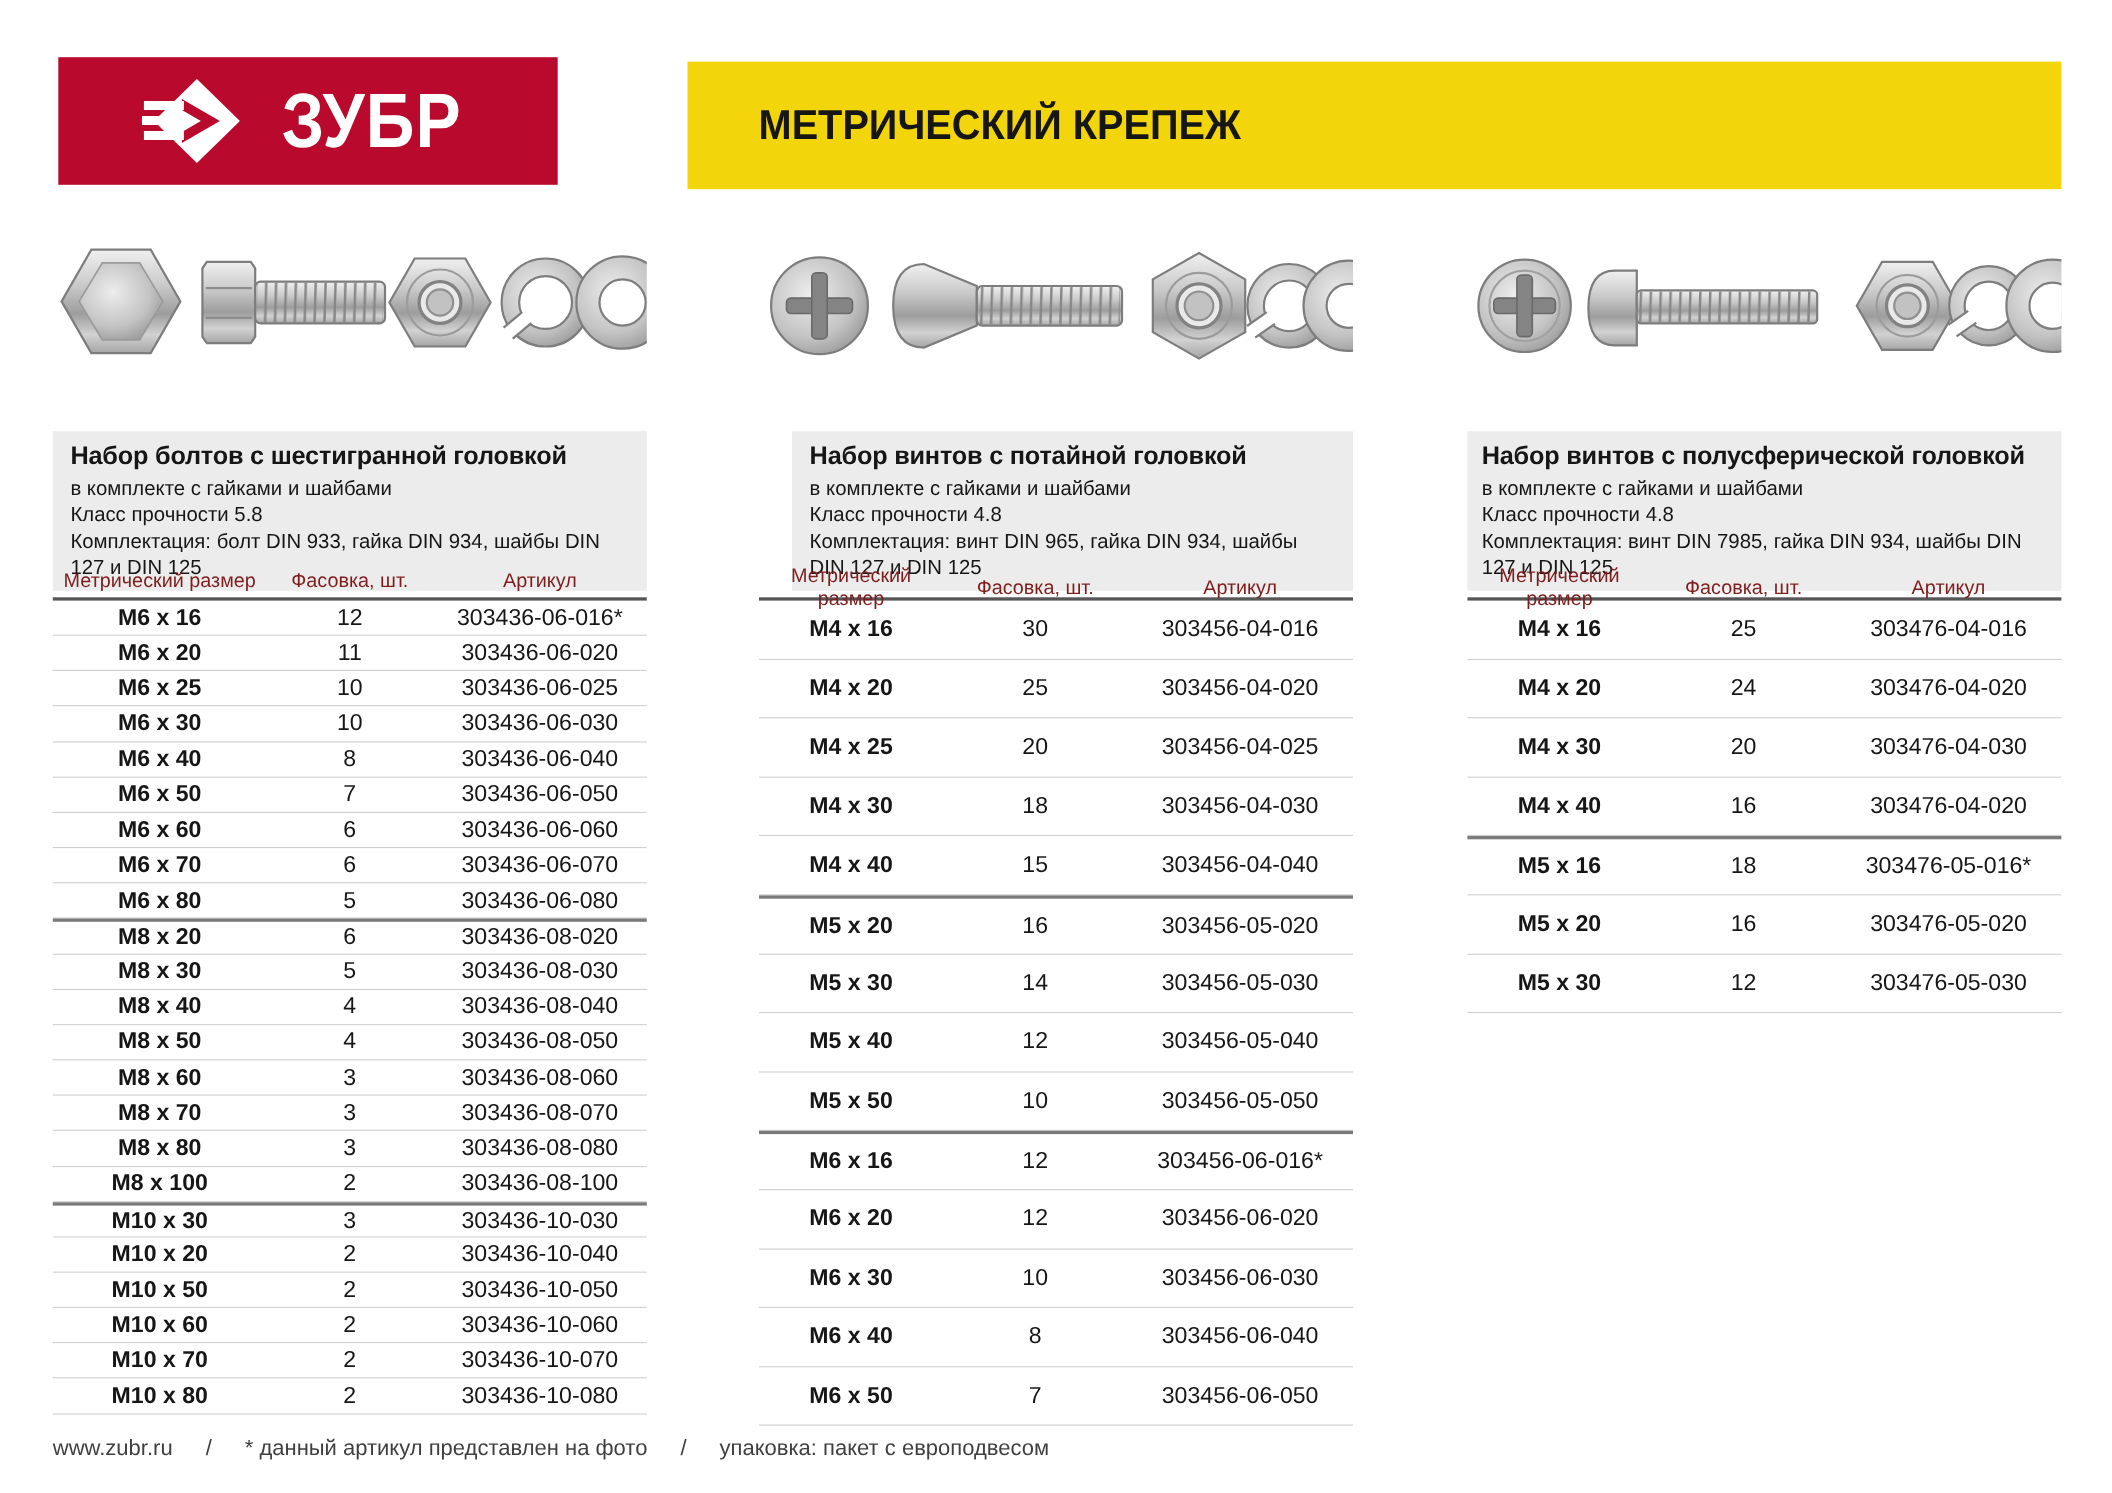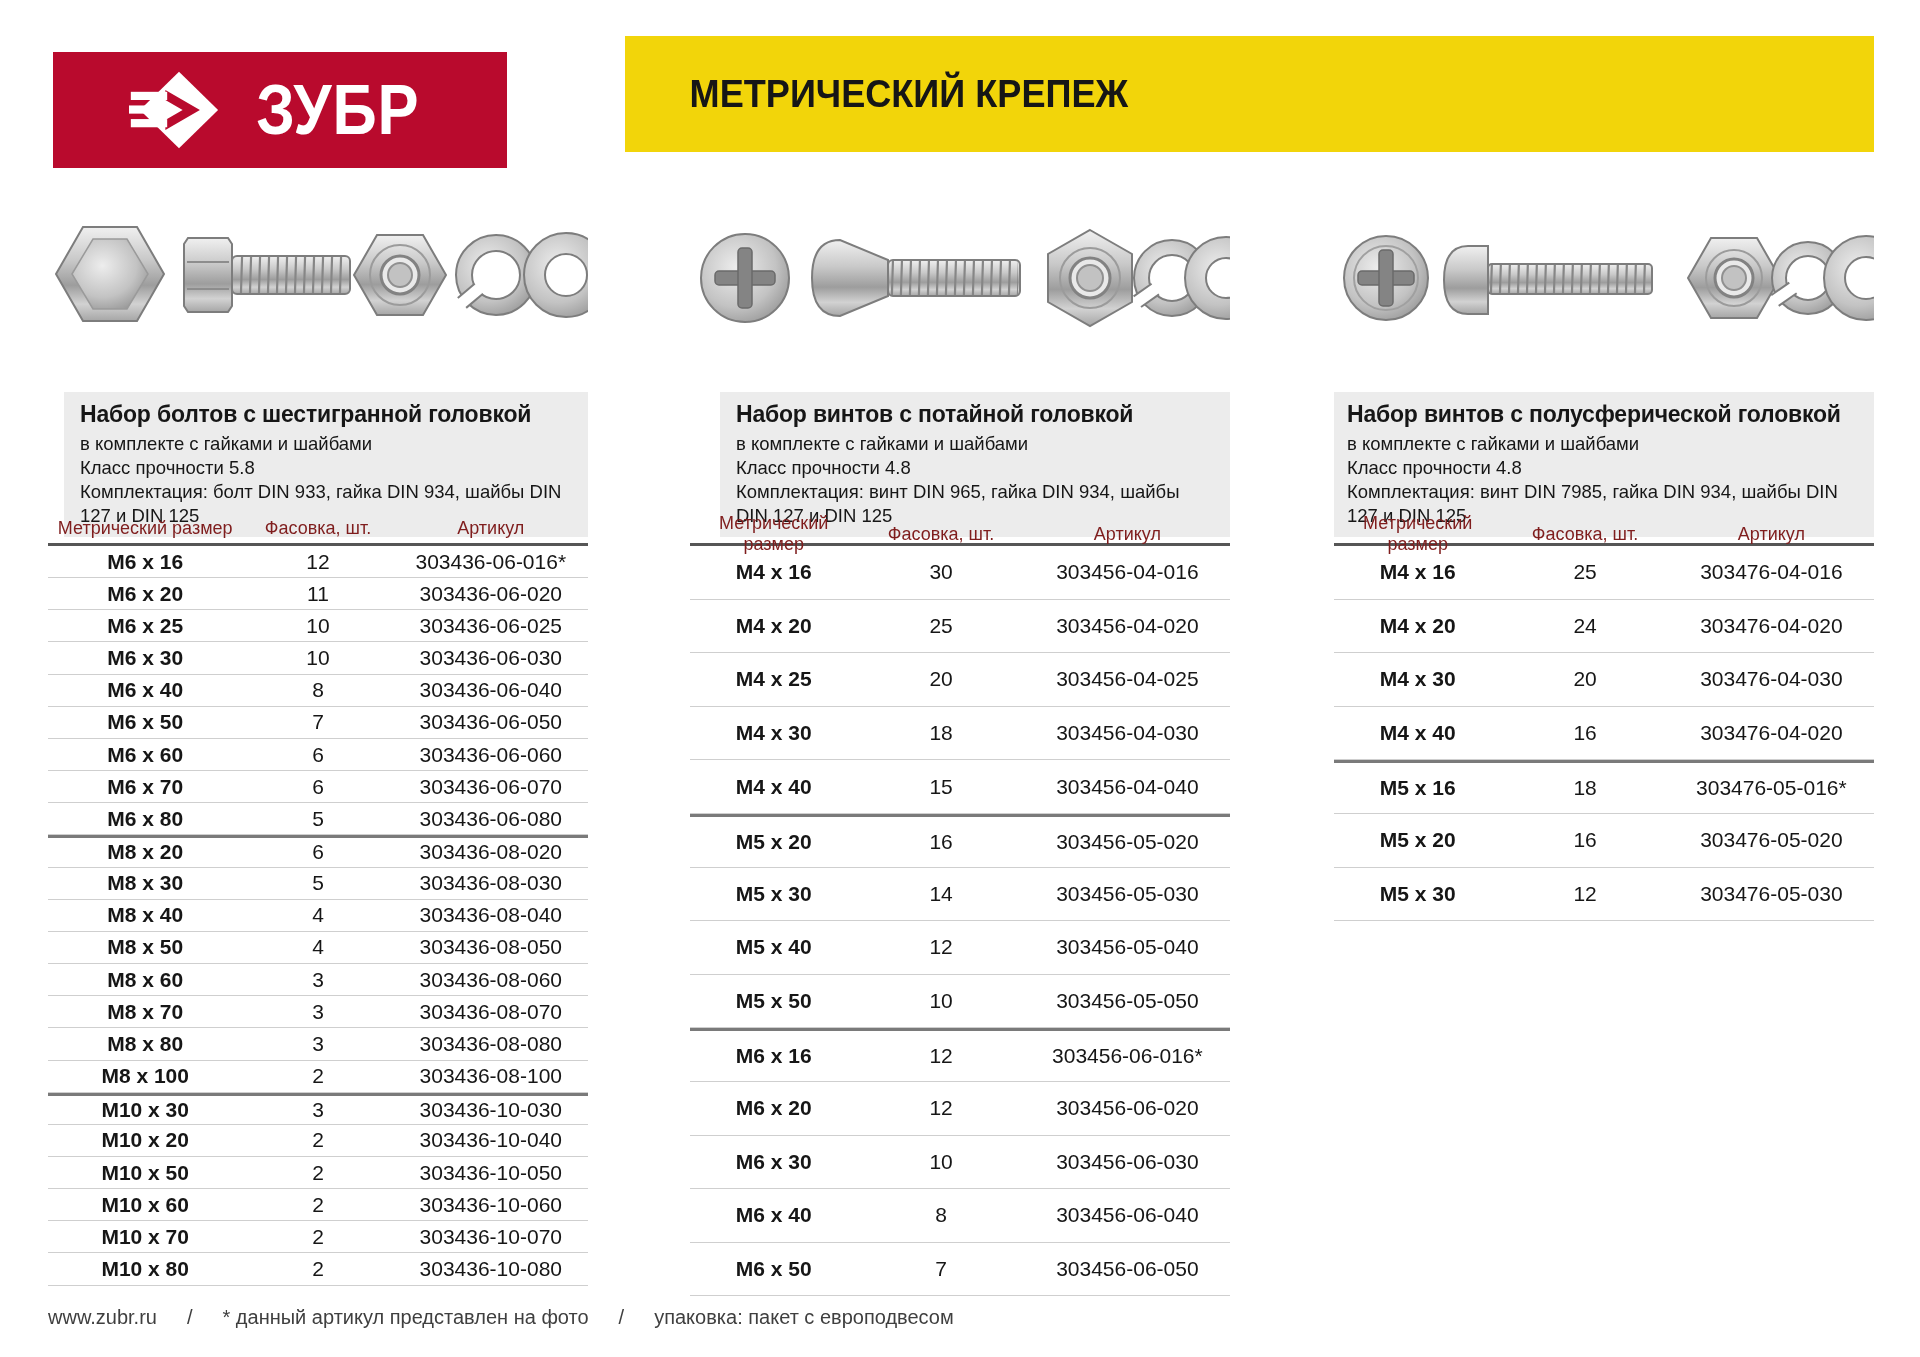--- a/index.html
+++ b/index.html
@@ -4,21 +4,21 @@
 <style>
   html,body{margin:0;padding:0;}
   body{
     width:1920px;height:1357px;position:relative;background:#ffffff;
     font-family:"Liberation Sans","DejaVu Sans",sans-serif;color:#161616;
     overflow:hidden;
   }
   
   .brand-block{position:absolute;left:53px;top:52px;width:454px;height:116px;display:flex;align-items:center;justify-content:center;gap:16px;}
   .brand-text{color:#ffffff;font-weight:bold;font-size:70px;letter-spacing:1px;transform:scaleX(.88);transform-origin:center;line-height:1;}
-  .banner-block{position:absolute;left:625px;top:36px;width:1249px;height:116px;display:flex;align-items:center;}
+  .banner-block{position:absolute;left:625px;top:56px;width:1249px;height:116px;display:flex;align-items:center;}
   .banner-title{font-size:38px;font-weight:bold;letter-spacing:0;padding-left:68px;transform:scaleX(.95);transform-origin:left center;}
   
   .col{position:absolute;top:190px;width:540px;}
   .col1{left:48px;}  .col2{left:690px;}  .col3{left:1334px;}
   .photo{position:absolute;top:2px;left:0;width:540px;height:160px;}
   .tbl-title{position:absolute;top:202px;left:0;right:0;padding:9px 16px;box-sizing:border-box;}
   .tbl-title .t{font-size:23px;font-weight:bold;margin:0 0 4px 0;letter-spacing:-0.2px;}
   .tbl-title .s{font-size:18.5px;line-height:24px;}
   
   .thead{position:absolute;top:323px;left:0;right:0;height:30px;border-bottom:3px solid #565656;display:grid;align-items:center;font-size:18px;color:#7f1d1d;}
@@ -101,21 +101,21 @@
         <line x1="404" y1="76" x2="426" y2="76" stroke="#7d7d7d" stroke-width="2"></line>
         <line x1="404" y1="89" x2="426" y2="89" stroke="#7d7d7d" stroke-width="2"></line>
       </g>
     </g>
     <g>
       <circle cx="518" cy="83" r="42" fill="url(#metC)" stroke="#7d7d7d" stroke-width="2"></circle>
       <circle cx="518" cy="83" r="21" fill="#ffffff" stroke="#7d7d7d" stroke-width="2"></circle>
     </g>
   </svg>
 
-  <div class="tbl-title" style="background: rgb(236, 236, 236); margin-left: 16px;">
+  <div class="tbl-title" style="background: rgb(236, 236, 236);">
     <div class="t">Набор болтов с шестигранной головкой</div>
     <div class="s">в комплекте с гайками и шайбами</div>
     <div class="s">Класс прочности 5.8</div>
     <div class="s">Комплектация: болт DIN 933, гайка DIN 934, шайбы DIN 127 и DIN 125</div>
   </div>
 
   <div class="thead">
     <div class="hcell">Метрический размер</div>
     <div class="hcell">Фасовка, шт.</div>
     <div class="hcell">Артикул</div>

